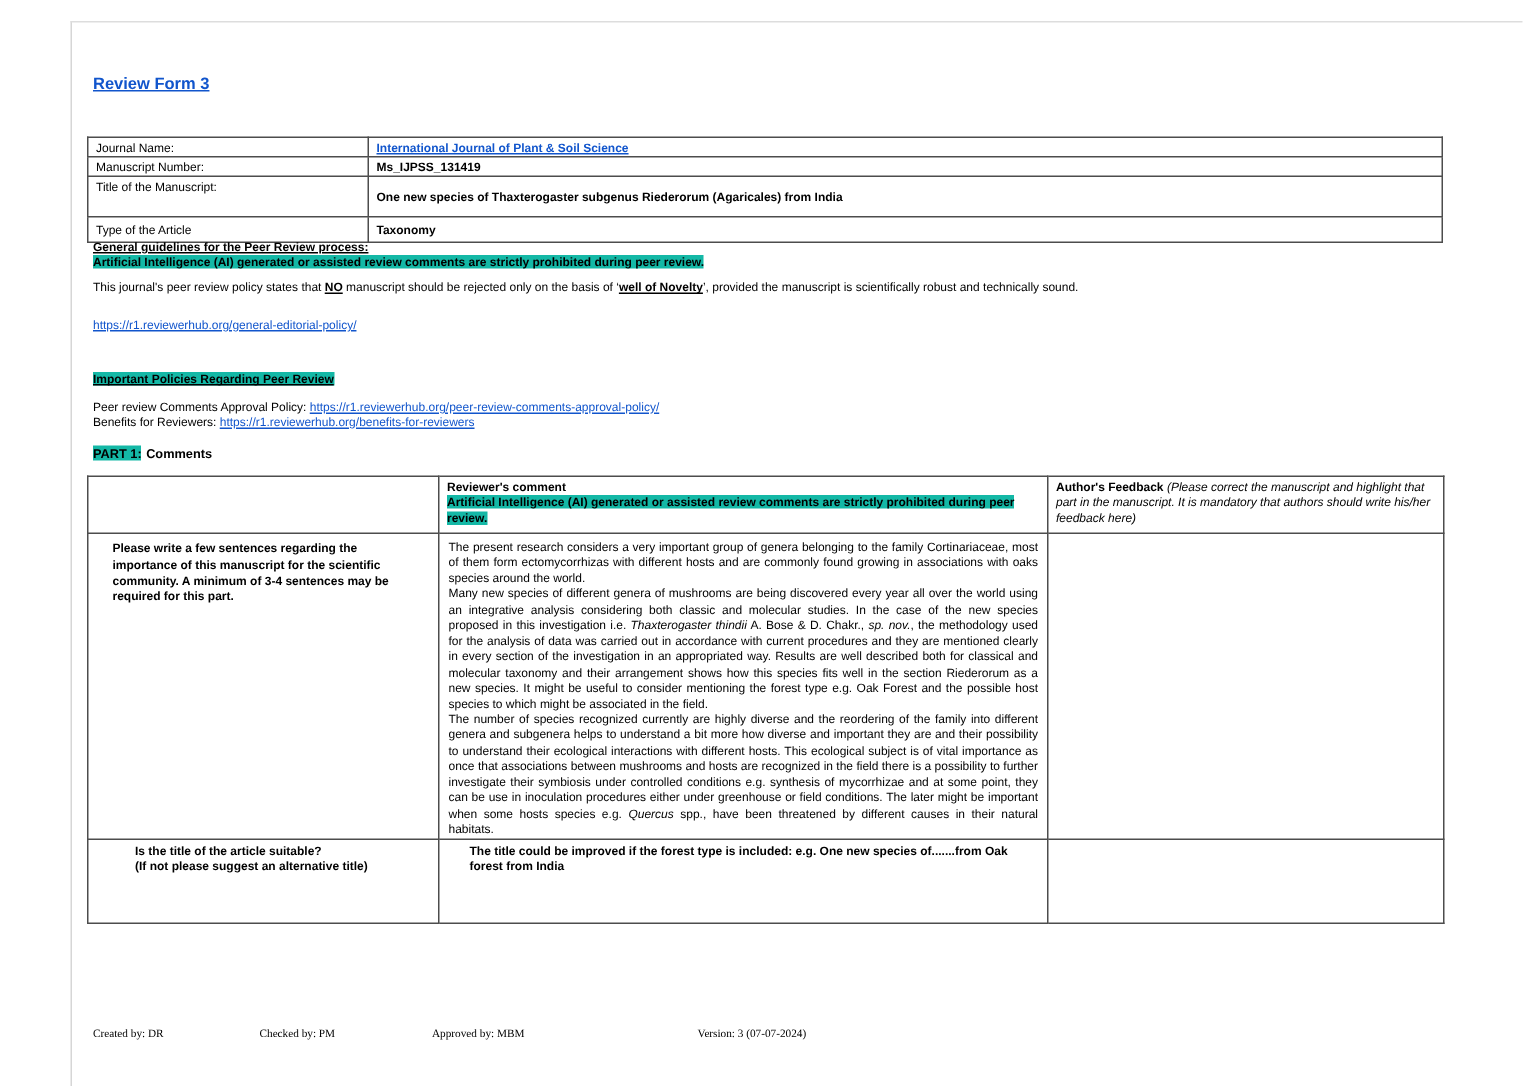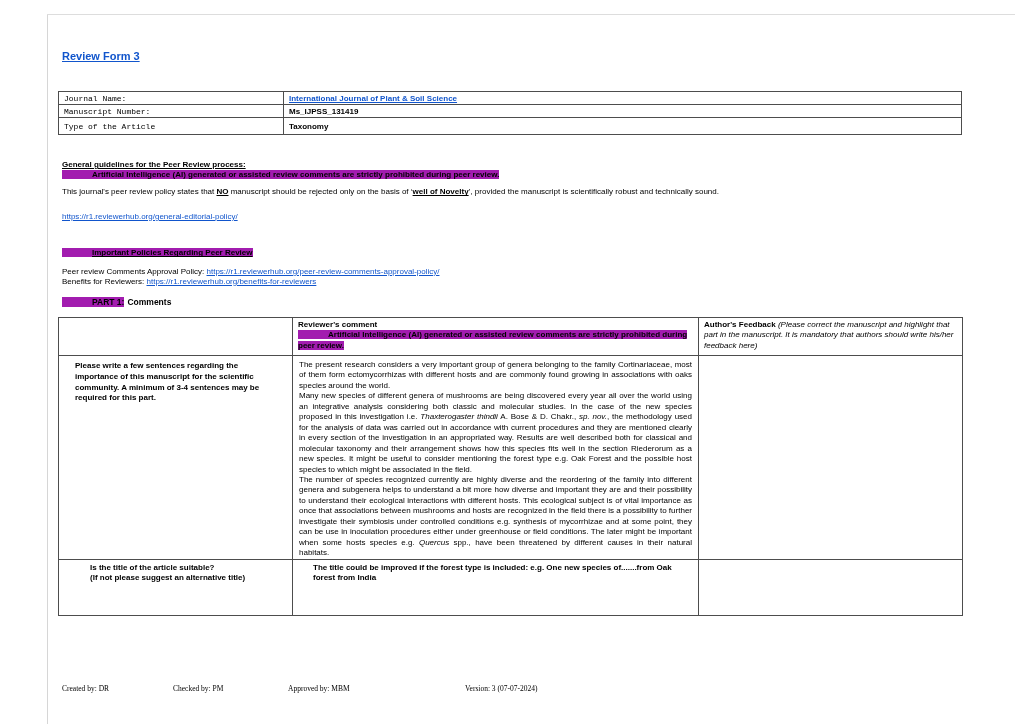--- a/index.html
+++ b/index.html
@@ -13,34 +13,34 @@
     color: #000000;
     overflow: hidden;
   }
   
   .edge-v { position: absolute; left: 47px; top: 14px; width: 1px; height: 710px; background: #d6d6d6; }
   .edge-h { position: absolute; left: 47px; top: 14px; width: 968px; height: 1px; background: #dddddd; }
 
   .bold { font-weight: bold; }
   .italic { font-style: italic; }
   .underline { text-decoration: underline; }
-  .hl { background: #a21caf; padding-left: 30px; }
+  .hl { background: #14b8a6; }
   a.link { color: #1155CC; text-decoration: underline; cursor: pointer; }
 
   .doc-title {
     position: absolute; left: 62px; top: 50px;
     font-size: 11px; font-weight: bold; color: #1155CC; text-decoration: underline;
   }
 
   table { border-collapse: collapse; table-layout: fixed; }
   td { border: 1px solid #4d4d4d; vertical-align: top; }
 
   .info-table { position: absolute; left: 58px; top: 91px; width: 904px; }
   .info-table td { font-size: 8px; padding: 2px 0 1px 5px; }
-  .info-table .lbl { width: 225px; font-family: Liberation Mono, monospace; }
+  .info-table .lbl { width: 187px; }
   .info-table .val { font-weight: bold; }
   .info-table tr.r1 td { height: 13px; }
   .info-table tr.r2 td { height: 13px; }
   .info-table tr.r3 td.val { vertical-align: middle; }
   .info-table tr.r3 td { height: 27px; }
   .info-table tr.r4 td { height: 17px; vertical-align: middle; }
 
   .guidelines { position: absolute; left: 62px; top: 160px; width: 900px; font-size: 8px; }
   .g-line { line-height: 9.6px; }
   .gap8  { height: 8px; }
@@ -82,20 +82,24 @@
 
   <table class="info-table">
     <tbody>
         <tr class="r1">
       <td class="lbl">Journal Name:</td>
       <td class="val"><a class="link bold" href="#">International Journal of Plant &amp; Soil Science</a></td>
     </tr>
     <tr class="r2">
       <td class="lbl">Manuscript Number:</td>
       <td class="val">Ms_IJPSS_131419</td>
+    </tr>
+    <tr class="r3">
+      <td class="lbl">Title of the Manuscript:</td>
+      <td class="val">One new species of Thaxterogaster subgenus Riederorum (Agaricales) from India</td>
     </tr>
     <tr class="r4">
       <td class="lbl">Type of the Article</td>
       <td class="val">Taxonomy</td>
     </tr>
   </tbody>
     </table>
 
   <div class="guidelines">
     <div class="g-line bold underline">General guidelines for the Peer Review process:</div>

